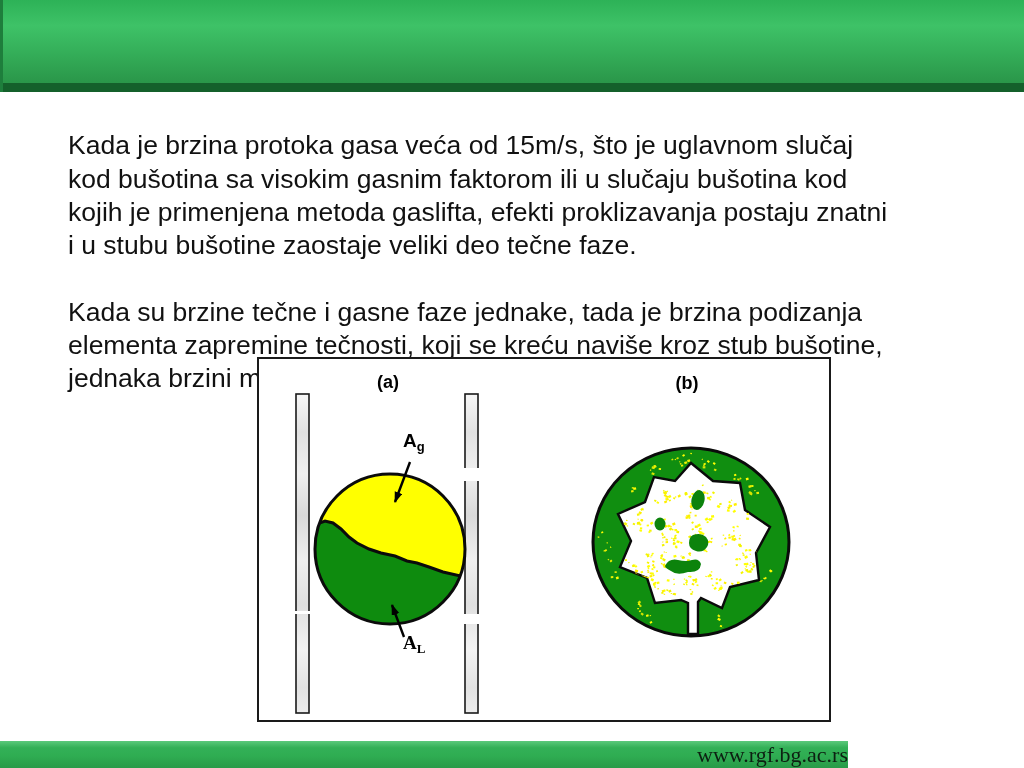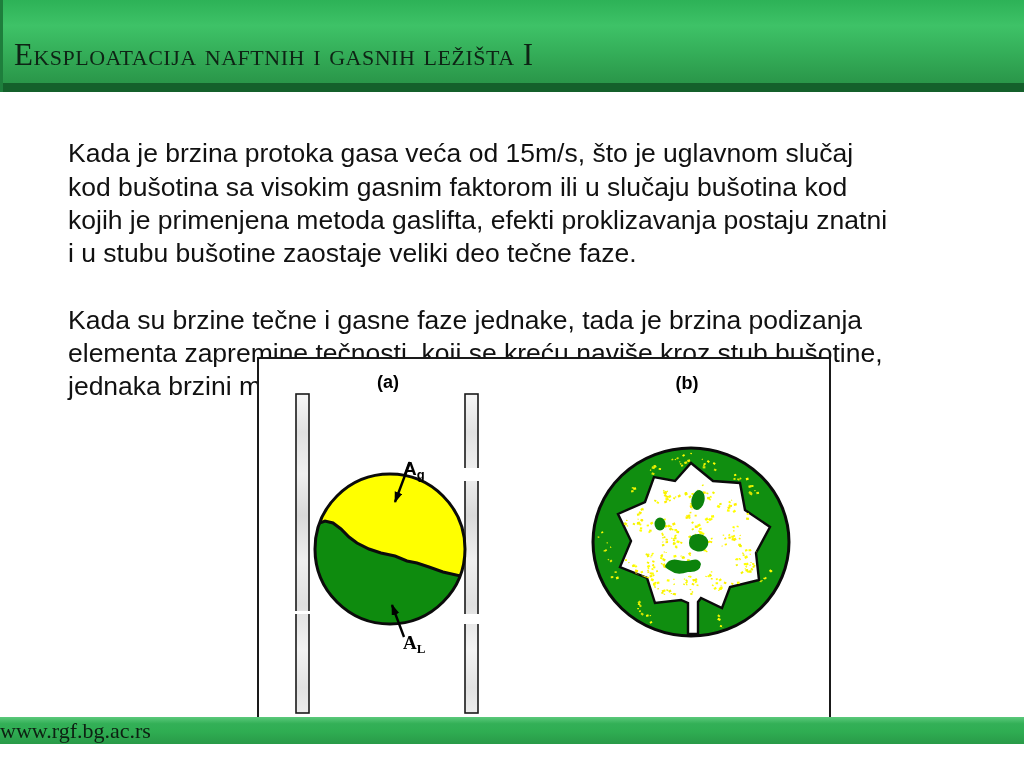--- a/index.html
+++ b/index.html
@@ -20,57 +20,56 @@
   .slide-title{
     position:absolute;left:11px;top:36px;
     font-family:"Liberation Serif",serif;
     font-variant:small-caps;
     font-size:31px;line-height:1.2;letter-spacing:0.5px;
     color:#0e2415;font-weight:500;
     white-space:nowrap;
   }
   
   .body-text{
-    position:absolute;left:68px;top:104px;width:930px;
+    position:absolute;left:68px;top:96px;width:930px;
     font-size:26.5px;line-height:33.3px;color:#111111;
     white-space:pre-line;
   }
   
   .figure-box{
     position:absolute;left:257px;top:357px;width:570px;height:361px;
     border:2px solid #1a1a1a;background:#ffffff;
   }
   .fig-label{
     position:absolute;font-weight:bold;font-size:18px;color:#000;
     width:60px;text-align:center;
   }
   .fig-label-a{left:99px;top:13px;}
   .fig-label-b{left:398px;top:14px;}
   .area-label{
     position:absolute;font-weight:bold;font-size:19px;color:#000;line-height:1;
   }
   .area-label .sub{font-size:13px;vertical-align:-4px;}
-  .area-label-gas{left:144px;top:72px;margin-top:28px;}
+  .area-label-gas{left:144px;top:72px;}
   .area-label-liquid{left:144px;top:274px;font-family:Liberation Serif, serif;}
   
   .footer{
-    position:absolute;left:0;top:717px;width:1024px;height:27px;
+    position:absolute;left:0;top:741px;width:848px;height:27px;
     background:linear-gradient(180deg,#5bc97b 0%,#33b057 25%,#2fad52 55%,#299a48 100%);
-    text-align:left;
+    text-align:right;
   }
   .footer-url{
     font-family:"Liberation Serif",serif;font-size:22px;line-height:27px;
     color:#0d2012;
   }
 </style>
 </head>
 <body>
 
 <div class="header">
-  <div class="slide-title">Eksploatacija naftnih i gasnih ležišta I</div>
   <div class="header-strip"></div>
 </div>
 
 <div class="body-text">
   <div>Kada je brzina protoka gasa veća od 15m/s, što je uglavnom slučaj
 kod bušotina sa visokim gasnim faktorom ili u slučaju bušotina kod
 kojih je primenjena metoda gaslifta, efekti proklizavanja postaju znatni
 i u stubu bušotine zaostaje veliki deo tečne faze.</div>
   <div>Kada su brzine tečne i gasne faze jednake, tada je brzina podizanja
 elementa zapremine tečnosti, koji se kreću naviše kroz stub bušotine,

